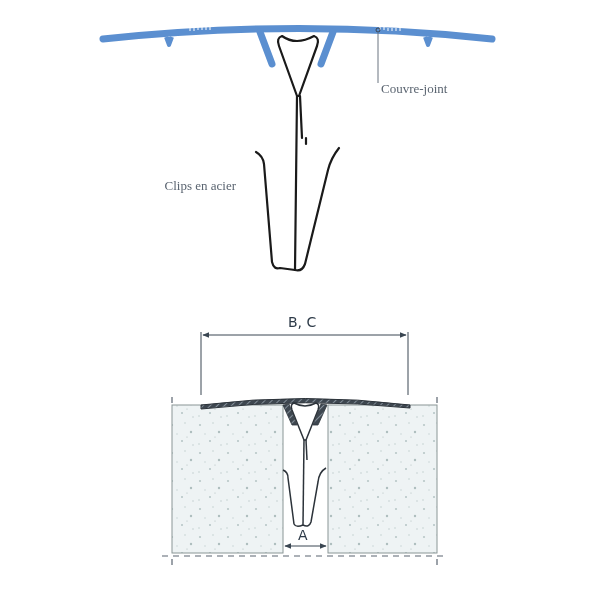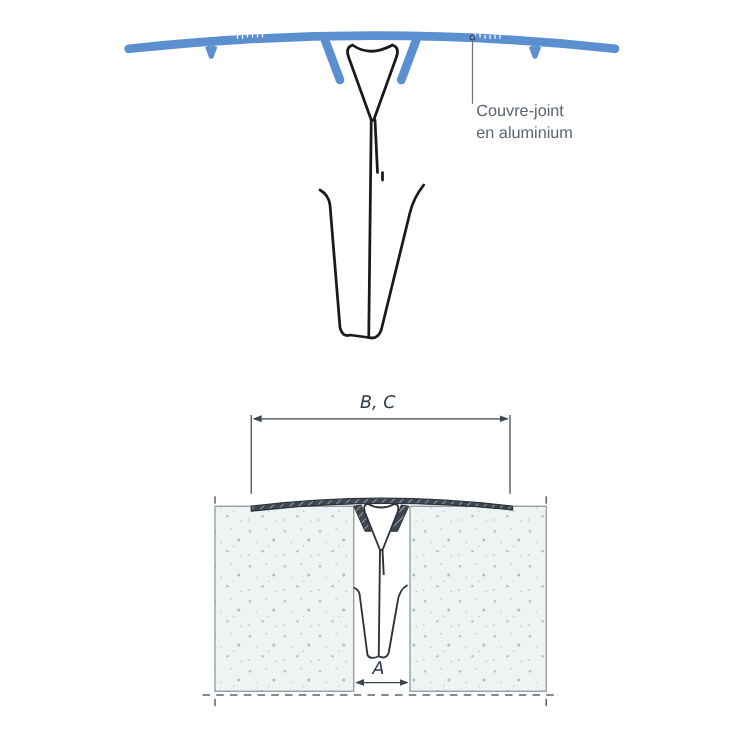--- a/index.html
+++ b/index.html
@@ -1,19 +1,19 @@
 <!DOCTYPE html>
 <html><head>
 <meta charset="utf-8">
 <style>
   html, body { margin:0; padding:0; background:#ffffff; }
   body { width:600px; height:600px; position:relative; overflow:hidden; font-family:"Liberation Sans", sans-serif; }
   svg { position:absolute; left:0; top:0; }
-  .lbl { position:absolute; color:#5a6470; font-size:13px; line-height:17px; font-family:Liberation Sans, sans-serif; }
-  .dim { position:absolute; color:#2d3a48; font-size:14px; font-family:"DejaVu Sans", sans-serif;font-style:italic; }
+  .lbl { position:absolute; color:#5a6470; font-size:13px; line-height:17px; font-family:Liberation Serif, serif; }
+  .dim { position:absolute; color:#2d3a48; font-size:14px; font-family:"DejaVu Sans", sans-serif; }
 </style>
 </head>
 <body>
 
 <svg width="600" height="600" viewBox="0 0 600 600">
   <defs>
     <pattern id="hatch" width="5" height="5" patternUnits="userSpaceOnUse" patternTransform="rotate(45)">
       <rect width="5" height="5" fill="#3e4750"></rect>
       <line x1="0" y1="0" x2="0" y2="5" stroke="#9aa6b0" stroke-width="1.5"></line>
     </pattern>
@@ -103,20 +103,20 @@
     <path d="M306,440 L307,460"></path>
     <path d="M283,470 Q288,472 288,478 L294,524 Q296,528 303,525"></path>
     <path d="M303,525 Q309,528 311,522 L318,482 Q319,472 326,468"></path>
   </g>
 
   <line x1="285" y1="546" x2="326" y2="546" stroke="#3a4652" stroke-width="1" marker-start="url(#arrow)" marker-end="url(#arrow)"></line>
 </svg>
 
 <div class="lbl" style="left:381px; top:80px;">
   <div>Couvre-joint</div>
-  <div>en aluminium</div>
 </div>
 
 <div class="lbl" style="left:140px; top:177px; width:96px; text-align:right;">
+  <div>Clips en acier</div>
 </div>
 
 <div class="dim" style="left:288px; top:314px;">B, C</div>
 <div class="dim" style="left:298px; top:527px;">A</div>
 
 </body></html>

